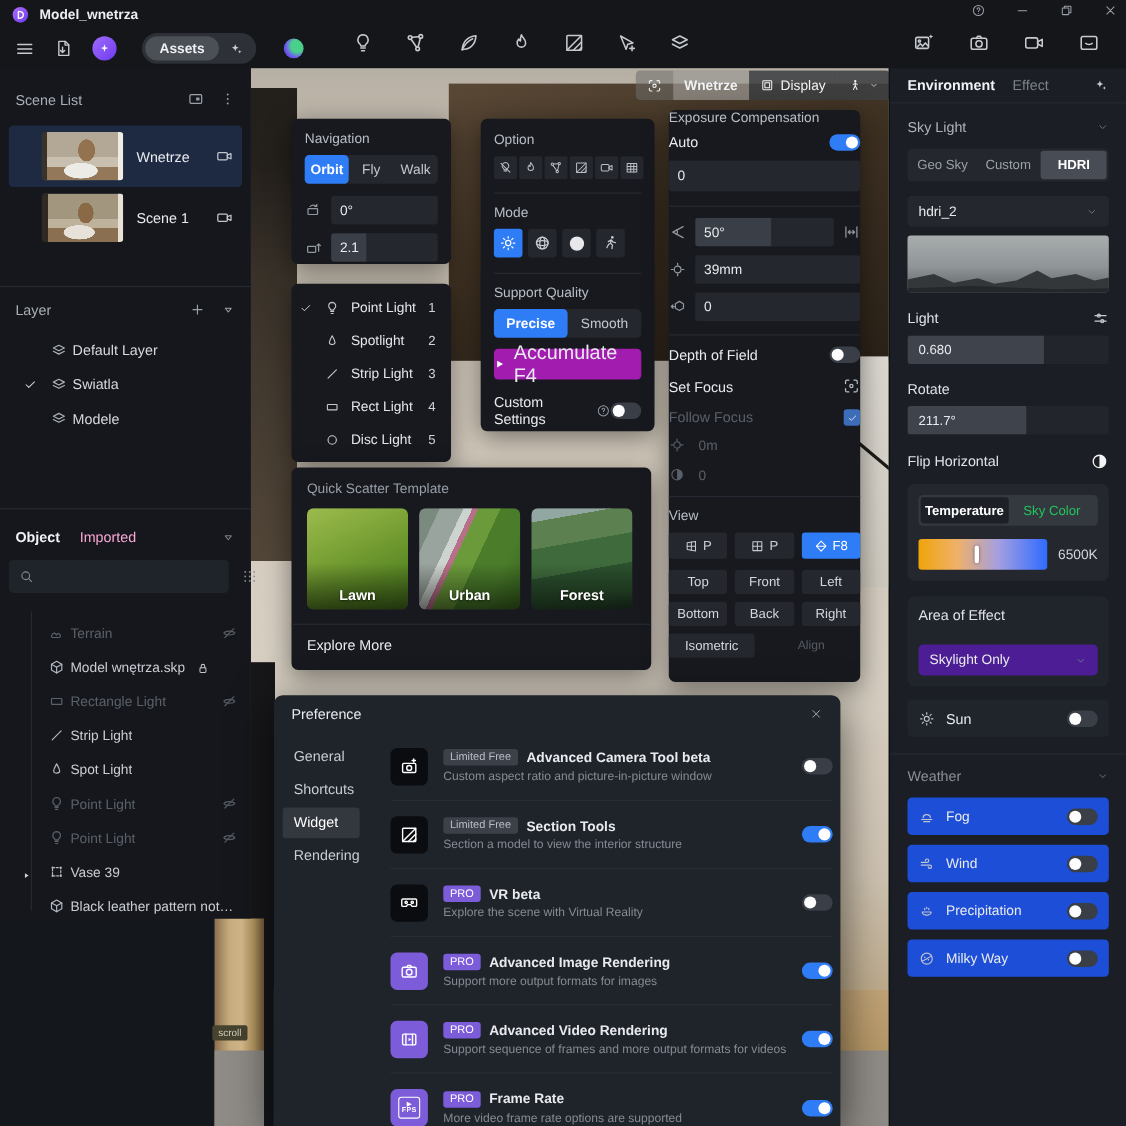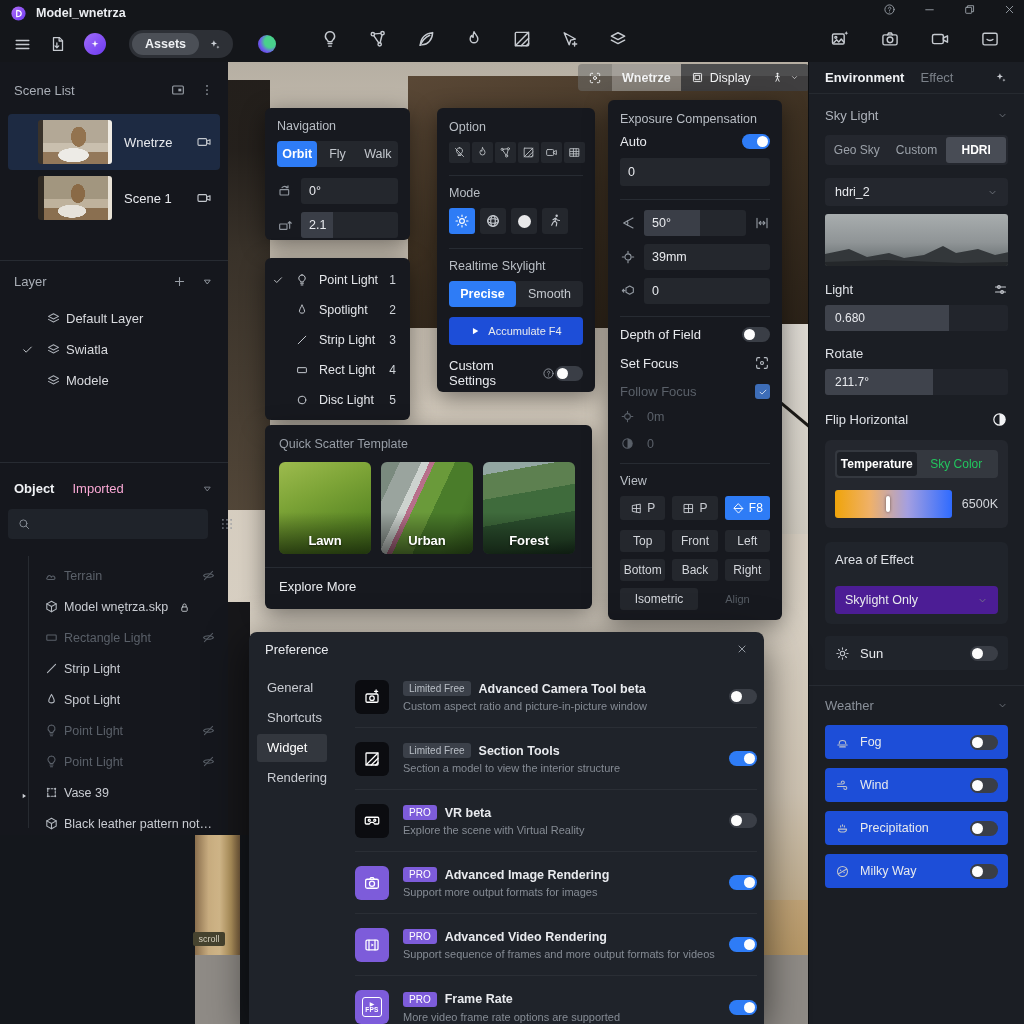--- a/index.html
+++ b/index.html
@@ -101,21 +101,21 @@
 .lmrow .ck{width:26px;display:flex;justify-content:center;color:#d6d9dd}
 .lmrow .lic{width:22px;color:#c6cad0;display:flex;justify-content:center}
 .lmrow .ll{flex:1;font-size:12.5px;color:#e3e5e9;margin-left:6px}
 .lmrow .num{font-size:12px;color:#cfd3d8;margin-right:14px}
 .obtns{display:flex;gap:2px}
 .obtns .ob{width:21px;height:21px;background:#24272d;border-radius:2px;display:flex;align-items:center;justify-content:center;color:#b9bec2}
 .mbtns{display:flex;gap:5px}
 .mbtns .mb{width:26px;height:26px;background:#24272d;border-radius:3px;display:flex;align-items:center;justify-content:center;color:#c6cad0}
 .mbtns .on{background:#2e7cf6;color:#fff}
 .mball{width:13px;height:13px;border-radius:50%;background:#e8e8ea}
-.accum{height:28px;background:#1d4ed8;border-radius:4px;display:flex;align-items:center;justify-content:center;gap:8px;font-size:11px;color:#e8eaee}
+.accum{height:28px;background:#a21caf;border-radius:4px;display:flex;align-items:center;justify-content:center;gap:8px;font-size:18px;color:#e8eaee}
 .cards{display:flex;gap:10px}
 .card{width:92px;height:92px;border-radius:6px;overflow:hidden;position:relative}
 .card::after{content:"";position:absolute;left:0;right:0;bottom:0;height:42px;background:linear-gradient(180deg,rgba(0,0,0,0),rgba(0,0,0,.55))}
 .card .cl{position:absolute;left:0;right:0;bottom:6px;text-align:center;font-size:13px;font-weight:bold;color:#fff;z-index:2;text-shadow:0 1px 2px rgba(0,0,0,.6)}
 .lawn{background:linear-gradient(155deg,#9dbb4e 0%,#7da437 35%,#5d8a26 70%,#47741d 100%)}
 .urban{background:linear-gradient(115deg,#7a8a7e 0 14%,#9aa49e 14% 30%,#cdd3cf 30% 36%,#b86f8a 36% 40%,#6a9a3a 40% 55%,#4a7c2a 55% 75%,#3a661f 100%)}
 .forest{background:linear-gradient(170deg,#93a7a2 0 12%,#5d8050 12% 35%,#3f6b3c 35% 60%,#2c512f 60% 85%,#1f3d25 100%)}
 .lblrow{display:flex;align-items:center}
 .lblrow .tx{font-size:13px;color:#e8eaee}
 .lblrow .sp{flex:1}
@@ -781,21 +781,21 @@
         <span class="mball"></span>
       </span>
     <span class="mb">
         <svg width="16" height="16" viewBox="0 0 24 24">
           <circle cx="14.5" cy="4.2" r="1.8" fill="currentColor"></circle>
           <path class="s" d="M9 10 13 7.5l2.4 3 3.3.8M13 7.5l-.9 4.6 2.6 2.6-.8 4.8M12 12.1l-2.7 1.8L7 18.3"></path>
         </svg>
       </span>
   </div>
   <div class="hr" style="margin-top:14px"></div>
-  <div class="ptitle" style="margin-top:10px">Realtime Skylight</div>
+  <div class="ptitle" style="margin-top:10px">Support Quality</div>
   <div class="seg3" style="margin-top:8px">
     <span class="sg on">Precise</span>
     <span class="sg">Smooth</span>
   </div>
   <div class="accum" style="margin-top:10px">
     <span class="i">
         <svg width="10" height="10" viewBox="0 0 24 24">
           <path d="M7 4.5 20 12 7 19.5z" fill="#fff"></path>
         </svg>
       </span>
@@ -827,21 +827,21 @@
       </div>
     <div class="card">
         <div class="abs forest" style="inset:0"></div>
         <span class="cl">Forest</span>
       </div>
   </div>
   <div class="hr" style="margin:13px -14px 0"></div>
   <div style="margin-top:11px;font-size:13px;color:#e8eaee">Explore More</div>
 </div>
 
-<div class="panel" style="left:608px;top:100px;width:174px;height:520px;padding:12px">
+<div class="panel" style="left:608px;top:100px;width:174px;height:520px;">
   <div class="ptitle">Exposure Compensation</div>
   <div class="lblrow" style="margin-top:8px">
     <span class="tx">Auto</span>
     <span class="sp"></span>
     <span class="tgl on"></span>
   </div>
   <div class="field" style="margin-top:9px;height:28px"><span class="v" style="line-height:28px">0</span></div>
   <div class="hr" style="margin-top:13px"></div>
   <div class="frow" style="margin-top:10px">
     <span class="fic i">

